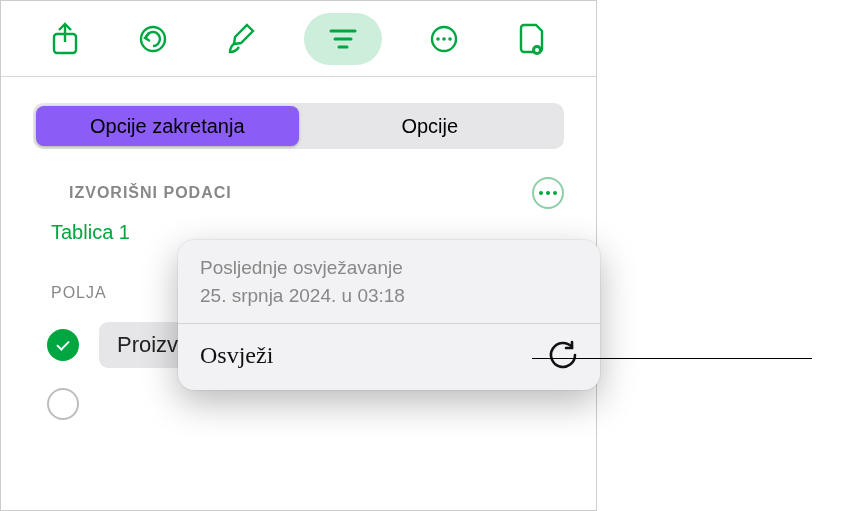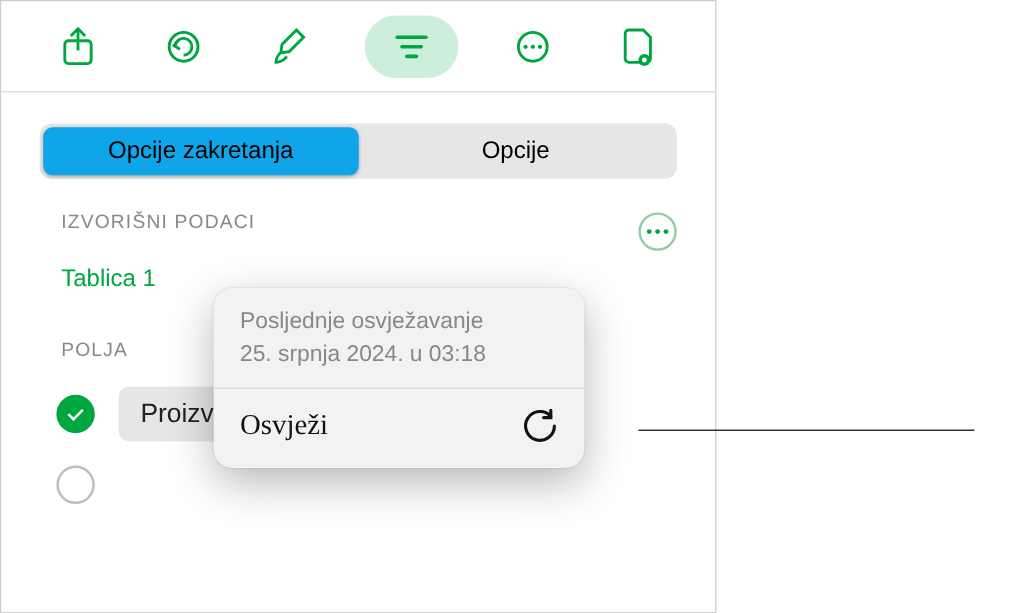--- a/index.html
+++ b/index.html
@@ -46,30 +46,31 @@
     height: 46px;
   }
   .seg {
     flex: 1;
     display: flex; align-items: center; justify-content: center;
     font-size: 20px;
     color: #000;
     border-radius: 8px;
   }
   .seg.selected {
-    background: #0ea5e9;
+    background: #8b5cf6;
     box-shadow: 0 1px 3px rgba(0,0,0,.25);
     font-weight: 500;
   }
 
   
   .section-head {
     display: flex;
-    align-items: flex-start;
-    padding: 10px 32px 10px 50px;
+    align-items: center;
+    padding: 10px 32px 10px 68px;
+    font-weight: bold;
   }
   .section-head .lbl {
     flex: 1;
     font-size: 16px;
     letter-spacing: 1px;
     color: #888;
   }
   .circ-more {
     width: 32px; height: 32px;
     border: 2px solid #8ccfa7;
@@ -122,21 +123,21 @@
     padding: 10px 18px;
     font-size: 22px;
     color: #222;
   }
 
   
   .popover {
     position: absolute;
     left: 177px;
     top: 239px;
-    width: 309px;
+    width: 422px;
     background: #f2f2f4;
     border-radius: 16px;
     box-shadow: 0 12px 36px rgba(0,0,0,.28), 0 0 0 1px rgba(0,0,0,.05);
     overflow: hidden;
   }
   .pop-head {
     padding: 14px 22px 14px;
     font-size: 19px;
     line-height: 1.45;
     color: #888;

